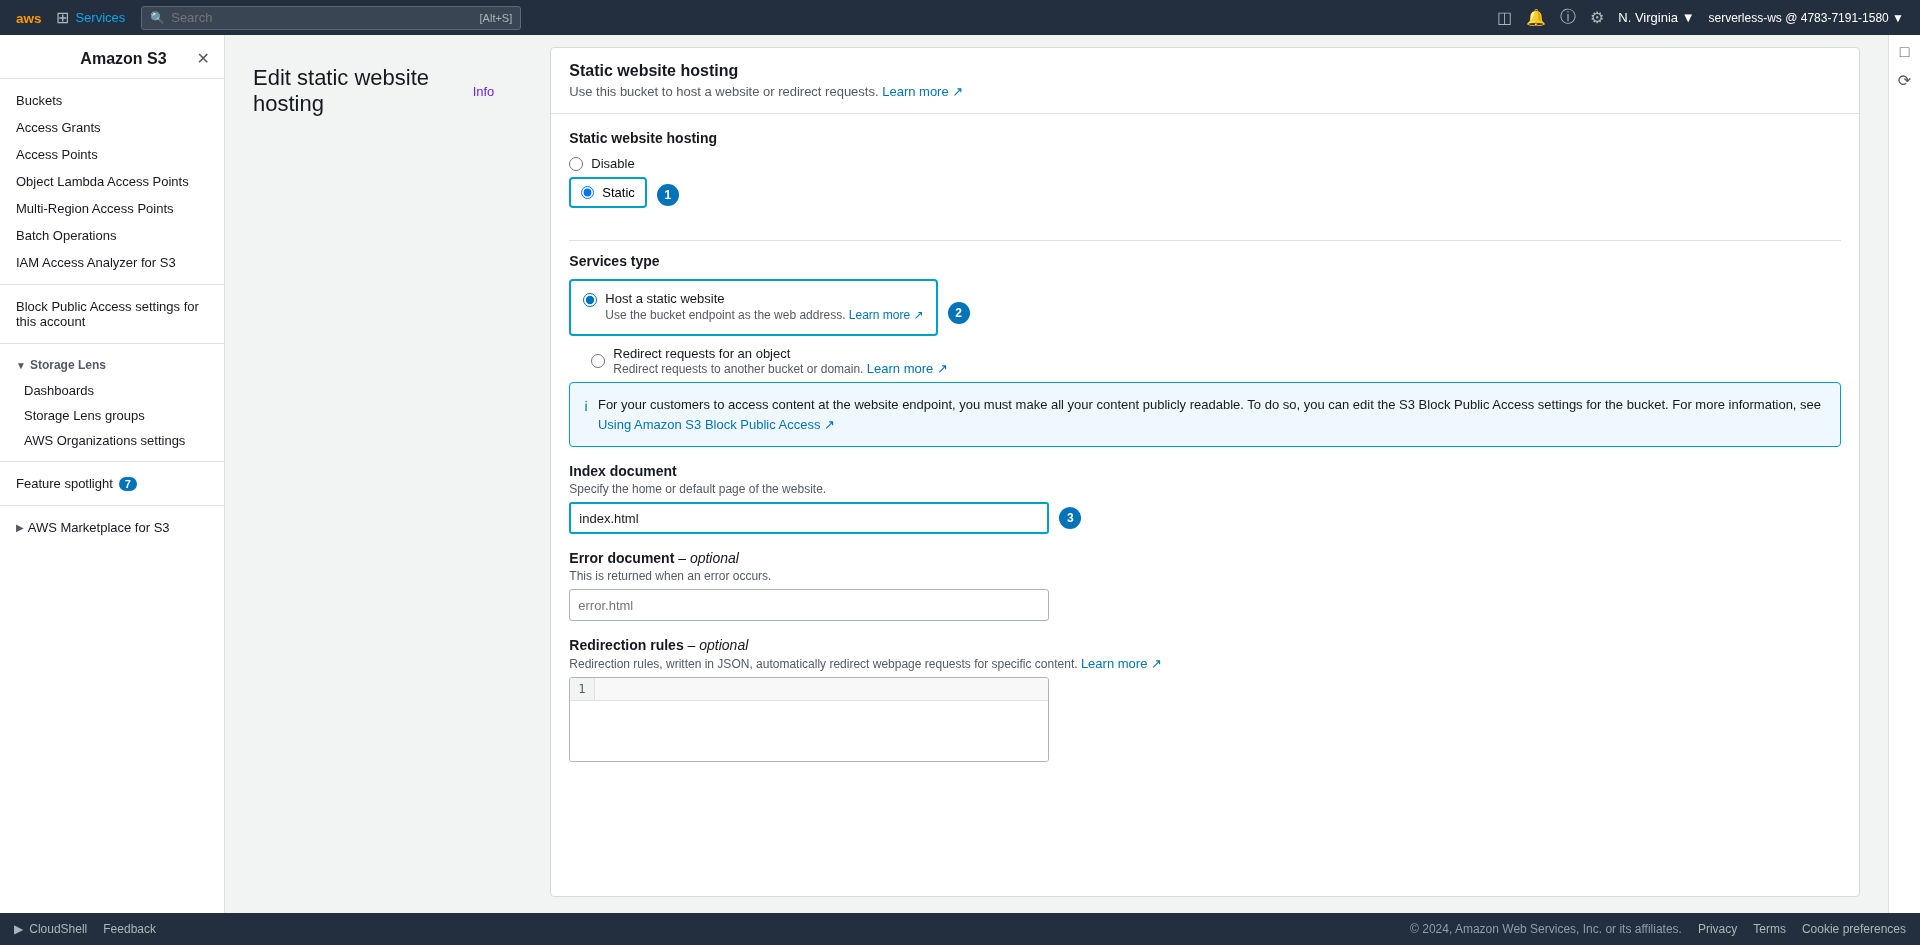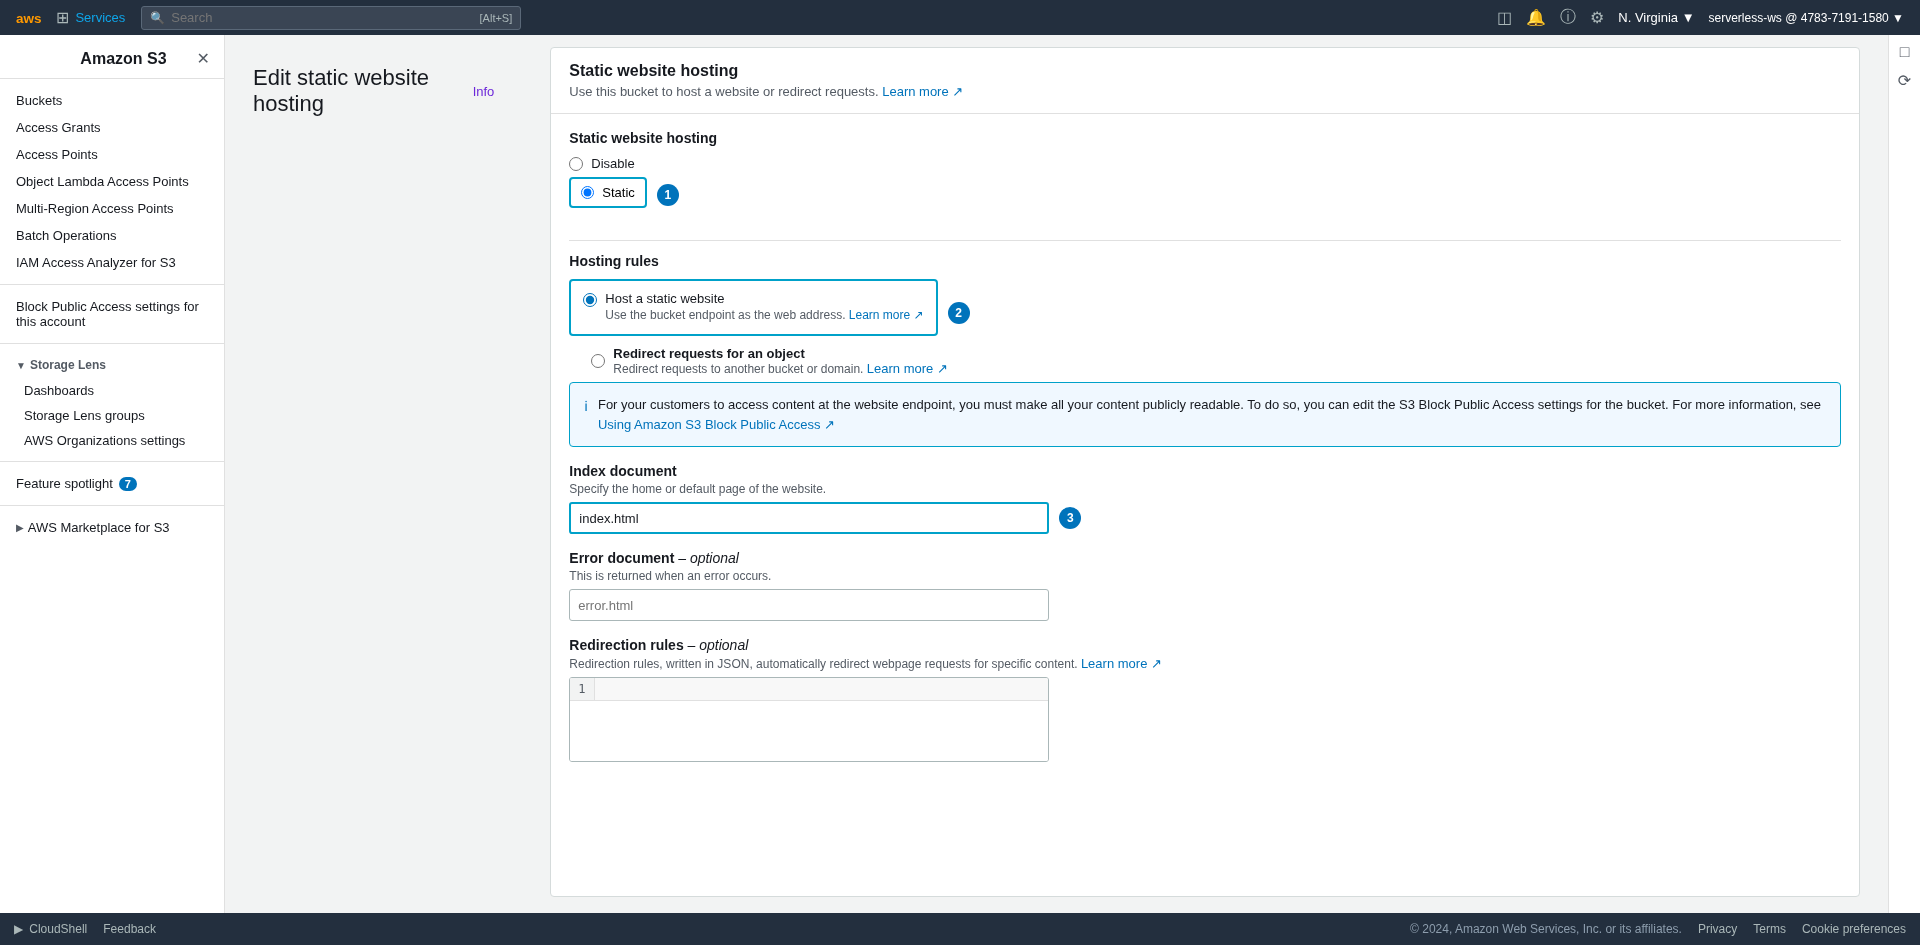--- a/index.html
+++ b/index.html
@@ -354,21 +354,21 @@
     }
     .bottom-bar-copyright {
       color: #8d9dad;
       font-size: 12px;
     }
     .bottom-bar-link { color: #aab7b8; font-size: 12px; cursor: pointer; }
 
     .divider-line { height: 1px; background: #e0e0e0; margin: 8px 0; }
     .inline-link { color: #0073bb; cursor: pointer; text-decoration: none; font-size: 13px; }
     .redirect-option { margin-left: 22px; margin-bottom: 6px; }
-    .redirect-label { font-size: 13px; color: #16191f; font-weight: bold; }
+    .redirect-label { font-size: 13px; color: #16191f; }
     .redirect-desc { font-size: 12px; color: #545b64; }
 
     .hosting-section-divider { height: 1px; background: #e0e0e0; margin: 12px 0; }
 
     .step-row {
       display: flex;
       align-items: center;
       gap: 10px;
     }
 
@@ -479,21 +479,21 @@
             <div class="radio-box-highlight">
               <input type="radio" name="hosting" checked="" style="">
               <span>Static</span>
             </div>
             <div class="step-badge">1</div>
           </div>
         </div>
 
         <div class="hosting-section-divider"></div>
 
-        <div class="section-title">Hosting rules</div>
+        <div class="section-title">Services type</div>
         <div class="step-row">
           <div class="hosting-type-box">
             <div class="hosting-type-option">
               <input type="radio" name="hostingType" checked="" style="">
               <div>
                 <div style="font-size:13px;font-weight:400;color:#16191f;">Host a static website</div>
                 <div class="hosting-type-desc">
                   <span>Use the bucket endpoint as the web address.</span>
                   <a class="hosting-type-learn"> <span>Learn more</span> ↗</a>
                 </div>

